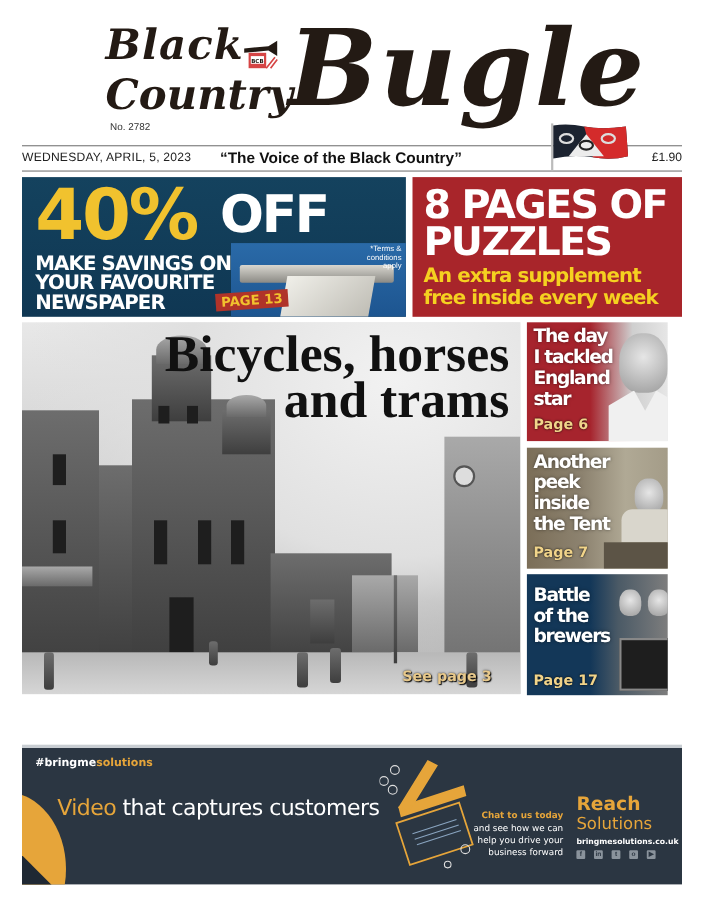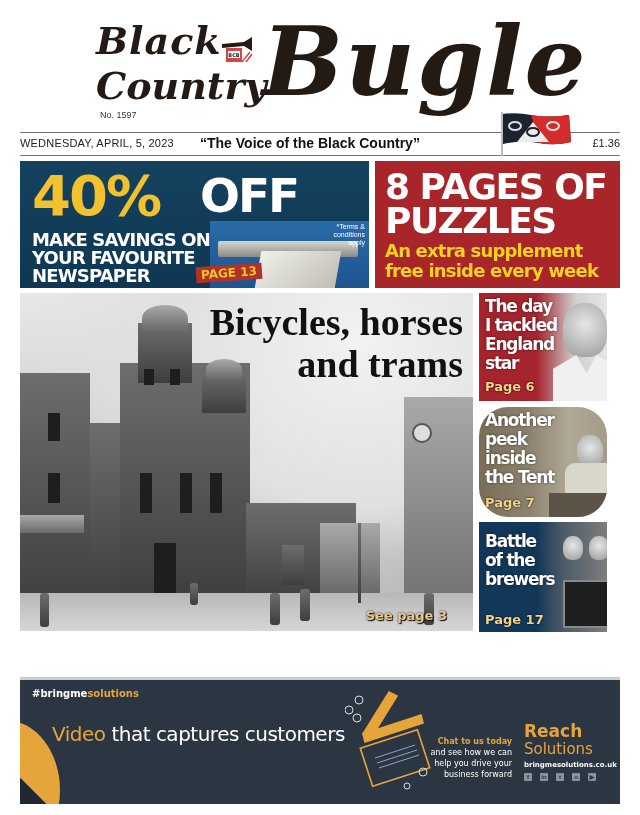--- a/index.html
+++ b/index.html
@@ -17,48 +17,48 @@
   
   .rule { position: absolute; left: 20px; width: 600px; height: 1px; background: #777; }
   .dateline { position: absolute; left: 20px; top: 135px; width: 600px; height: 18px; }
   .dl-date { position: absolute; left: 0; top: 2px; font-size: 11px; color: #222; letter-spacing: 0.2px; }
   .dl-slogan { position: absolute; left: 180px; top: 0px; font-size: 14px; font-weight: bold; color: #111; }
   .dl-price { position: absolute; right: 0; top: 2px; font-size: 11px; color: #222; }
   .flag { position: absolute; left: 497px; top: 112px; width: 78px; height: 44px; }
 
   
   .promo-left { position: absolute; left: 20px; top: 161px; width: 349px; height: 127px; background: linear-gradient(180deg,#14425e 0%,#0f3753 100%); overflow: hidden; }
-  .pl-40 { position: absolute; left: 12px; top: 0px; font-family: "DejaVu Sans", sans-serif; font-weight: bold; font-size: 56px; line-height: 70px; color: #f1c22e; letter-spacing: -2px; text-align: right; }
+  .pl-40 { position: absolute; left: 12px; top: 0px; font-family: "DejaVu Sans", sans-serif; font-weight: bold; font-size: 64px; line-height: 70px; color: #f1c22e; letter-spacing: -2px; text-align: right; }
   .pl-off { position: absolute; left: 180px; top: 0px; font-family: "DejaVu Sans", sans-serif; font-weight: bold; font-size: 47px; line-height: 70px; color: #ffffff; letter-spacing: -2px; }
   .pl-line { position: absolute; left: 12px; font-family: "DejaVu Sans", sans-serif; font-weight: bold; font-size: 18px; line-height: 18px; color: #ffffff; letter-spacing: -0.8px; }
   .pl-img { position: absolute; left: 190px; top: 60px; width: 159px; height: 67px; background: linear-gradient(180deg,#2a6aa8 0%,#1d5590 100%); }
   .pl-slot { position: absolute; left: 8px; top: 20px; width: 140px; height: 16px; background: linear-gradient(180deg,#d8d6cf,#8b8a85); border-radius: 2px; }
   .pl-paper { position: absolute; left: 48px; top: 30px; width: 80px; height: 37px; background: linear-gradient(135deg,#f0efe9,#bfbdb5); transform: skewX(-10deg); }
   .pl-terms { position: absolute; right: 4px; top: 2px; font-size: 7px; line-height: 8px; color: #fff; text-align: right; }
   .pl-page { position: absolute; left: 176px; top: 104px; padding: 1px 5px; background: #b03329; color: #f1c22e; font-family: "DejaVu Sans", sans-serif; font-weight: bold; font-size: 12px; transform: rotate(-4deg); }
 
   .promo-right { position: absolute; left: 375px; top: 161px; width: 245px; height: 127px; background: #a8252a; overflow: hidden; }
   .pr-big { position: absolute; left: 10px; font-family: "DejaVu Sans", sans-serif; font-weight: bold; font-size: 36px; line-height: 36px; color: #ffffff; letter-spacing: -1.5px; }
   .pr-small { position: absolute; left: 10px; font-family: "DejaVu Sans", sans-serif; font-weight: bold; font-size: 18px; line-height: 20px; color: #f5d120; letter-spacing: -0.8px; }
 
   
   .lead { position: absolute; left: 20px; top: 293px; width: 453px; height: 338px; overflow: hidden;
     background:
       radial-gradient(ellipse at 75% 15%, #f2f2f2 0%, #e0e0e0 40%, rgba(0,0,0,0) 70%),
       linear-gradient(180deg, #e8e8e8 0%, #cfcfcf 45%, #9e9e9e 75%, #bdbdbd 100%); }
   .bld { position: absolute; background: linear-gradient(180deg,#6d6d6d,#3e3e3e); }
   .bld.light { background: linear-gradient(180deg,#a9a9a9,#6a6a6a); }
   .win { position: absolute; background: #1e1e1e; }
-  .lead-h1 { position: absolute; right: 10px; top: 8px; font-family: "Liberation Serif", serif; font-weight: bold; font-size: 38px; line-height: 42px; color: #111; text-align: right; }
+  .lead-h1 { position: absolute; right: 10px; top: 8px; font-family: "Liberation Serif", serif; font-weight: bold; font-size: 47px; line-height: 42px; color: #111; text-align: right; }
   .lead-see { position: absolute; right: 26px; bottom: 8px; font-family: "DejaVu Sans", sans-serif; font-weight: bold; font-size: 13px; color: #e8c98b; text-shadow: 0 0 2px #222, 1px 1px 1px #000; }
 
   
   .teaser { position: absolute; left: 479px; width: 128px; overflow: hidden; }
   .t1 { top: 293px; height: 108px; background: linear-gradient(90deg,#a6242d 0%,#a6242d 45%,#cfcfcf 75%,#e6e6e6 100%); }
-  .t2 { top: 407px; height: 110px; background: linear-gradient(90deg,#7b6e58 0%,#8d8370 40%,#b0a995 70%,#a49c88 100%); border-radius: 29px; }
+  .t2 { top: 407px; height: 110px; background: linear-gradient(90deg,#7b6e58 0%,#8d8370 40%,#b0a995 70%,#a49c88 100%); }
   .t3 { top: 522px; height: 110px; background: linear-gradient(90deg,#133758 0%,#133758 45%,#4b5a66 65%,#7d7d7d 100%); }
   .t-head { position: absolute; left: 6px; font-family: "DejaVu Sans", sans-serif; font-weight: bold; font-size: 17px; line-height: 19px; color: #fff; letter-spacing: -1.2px; text-shadow: 0 0 3px rgba(0,0,0,0.5); }
   .t-page { position: absolute; left: 6px; font-family: "DejaVu Sans", sans-serif; font-weight: bold; font-size: 13px; color: #f1d48a; text-shadow: 0 0 2px #000; }
   .face { position: absolute; border-radius: 45% 45% 40% 40%; background: radial-gradient(circle at 50% 40%,#e6e6e6,#9a9a9a); }
 
   
   .ad-top-rule { position: absolute; left: 20px; top: 677px; width: 600px; height: 3px; background: #c8cdd2; }
   .ad { position: absolute; left: 20px; top: 680px; width: 600px; height: 124px; background: #2b3642; overflow: hidden; }
   .ad-arc { position: absolute; left: -70px; top: 40px; width: 110px; height: 140px; border-radius: 50%; background: #e6a53a; }
   .ad-arc2 { position: absolute; left: -40px; top: 100px; width: 60px; height: 60px; background: #1f2833; transform: rotate(45deg); }
@@ -82,29 +82,29 @@
 <header class="masthead">
   <div class="mh-black">Black</div>
   <div class="mh-country">Country</div>
   <svg class="bugle-logo" viewBox="0 0 34 32">
     <path d="M2 8 L24 6 L32 1 L32 15 L24 10 L2 12 Z" fill="#231a14"></path>
     <rect x="6" y="12" width="16" height="14" fill="#d64545"></rect>
     <rect x="8" y="15" width="12" height="7" fill="#fff"></rect>
     <text x="14" y="21" font-size="5" font-family="DejaVu Sans, sans-serif" font-weight="bold" text-anchor="middle" fill="#231a14">BCB</text>
     <path d="M22 26 L30 16 M26 26 L32 18" stroke="#d64545" stroke-width="1.5"></path>
   </svg>
-  <div class="mh-issue">No. 1597</div>
+  <div class="mh-issue">No. 2782</div>
   <div class="mh-bugle">Bugle</div>
 </header>
 
 <div class="rule" style="top:132px"></div>
 <div class="dateline">
   <span class="dl-date">WEDNESDAY, APRIL, 5, 2023</span>
   <span class="dl-slogan">“The Voice of the Black Country”</span>
-  <span class="dl-price">£1.36</span>
+  <span class="dl-price">£1.90</span>
 </div>
 <div class="rule" style="top:155px"></div>
 <svg class="flag" viewBox="0 0 78 44">
   <rect x="4" y="0" width="2" height="44" fill="#bbb"></rect>
   <path d="M6 2 Q20 0 34 3 Q50 6 72 3 L74 30 Q58 34 42 31 Q24 28 6 32 Z" fill="#1c2330"></path>
   <path d="M34 3 Q50 6 72 3 L74 30 Q58 34 42 31 Z" fill="#d42b2b"></path>
   <path d="M20 30 L36 10 L52 30 Z" fill="#ececec"></path>
   <ellipse cx="18" cy="14" rx="6" ry="4" fill="none" stroke="#ddd" stroke-width="2"></ellipse>
   <ellipse cx="36" cy="20" rx="6" ry="4" fill="none" stroke="#222" stroke-width="2"></ellipse>
   <ellipse cx="56" cy="14" rx="6" ry="4" fill="none" stroke="#ddd" stroke-width="2"></ellipse>

